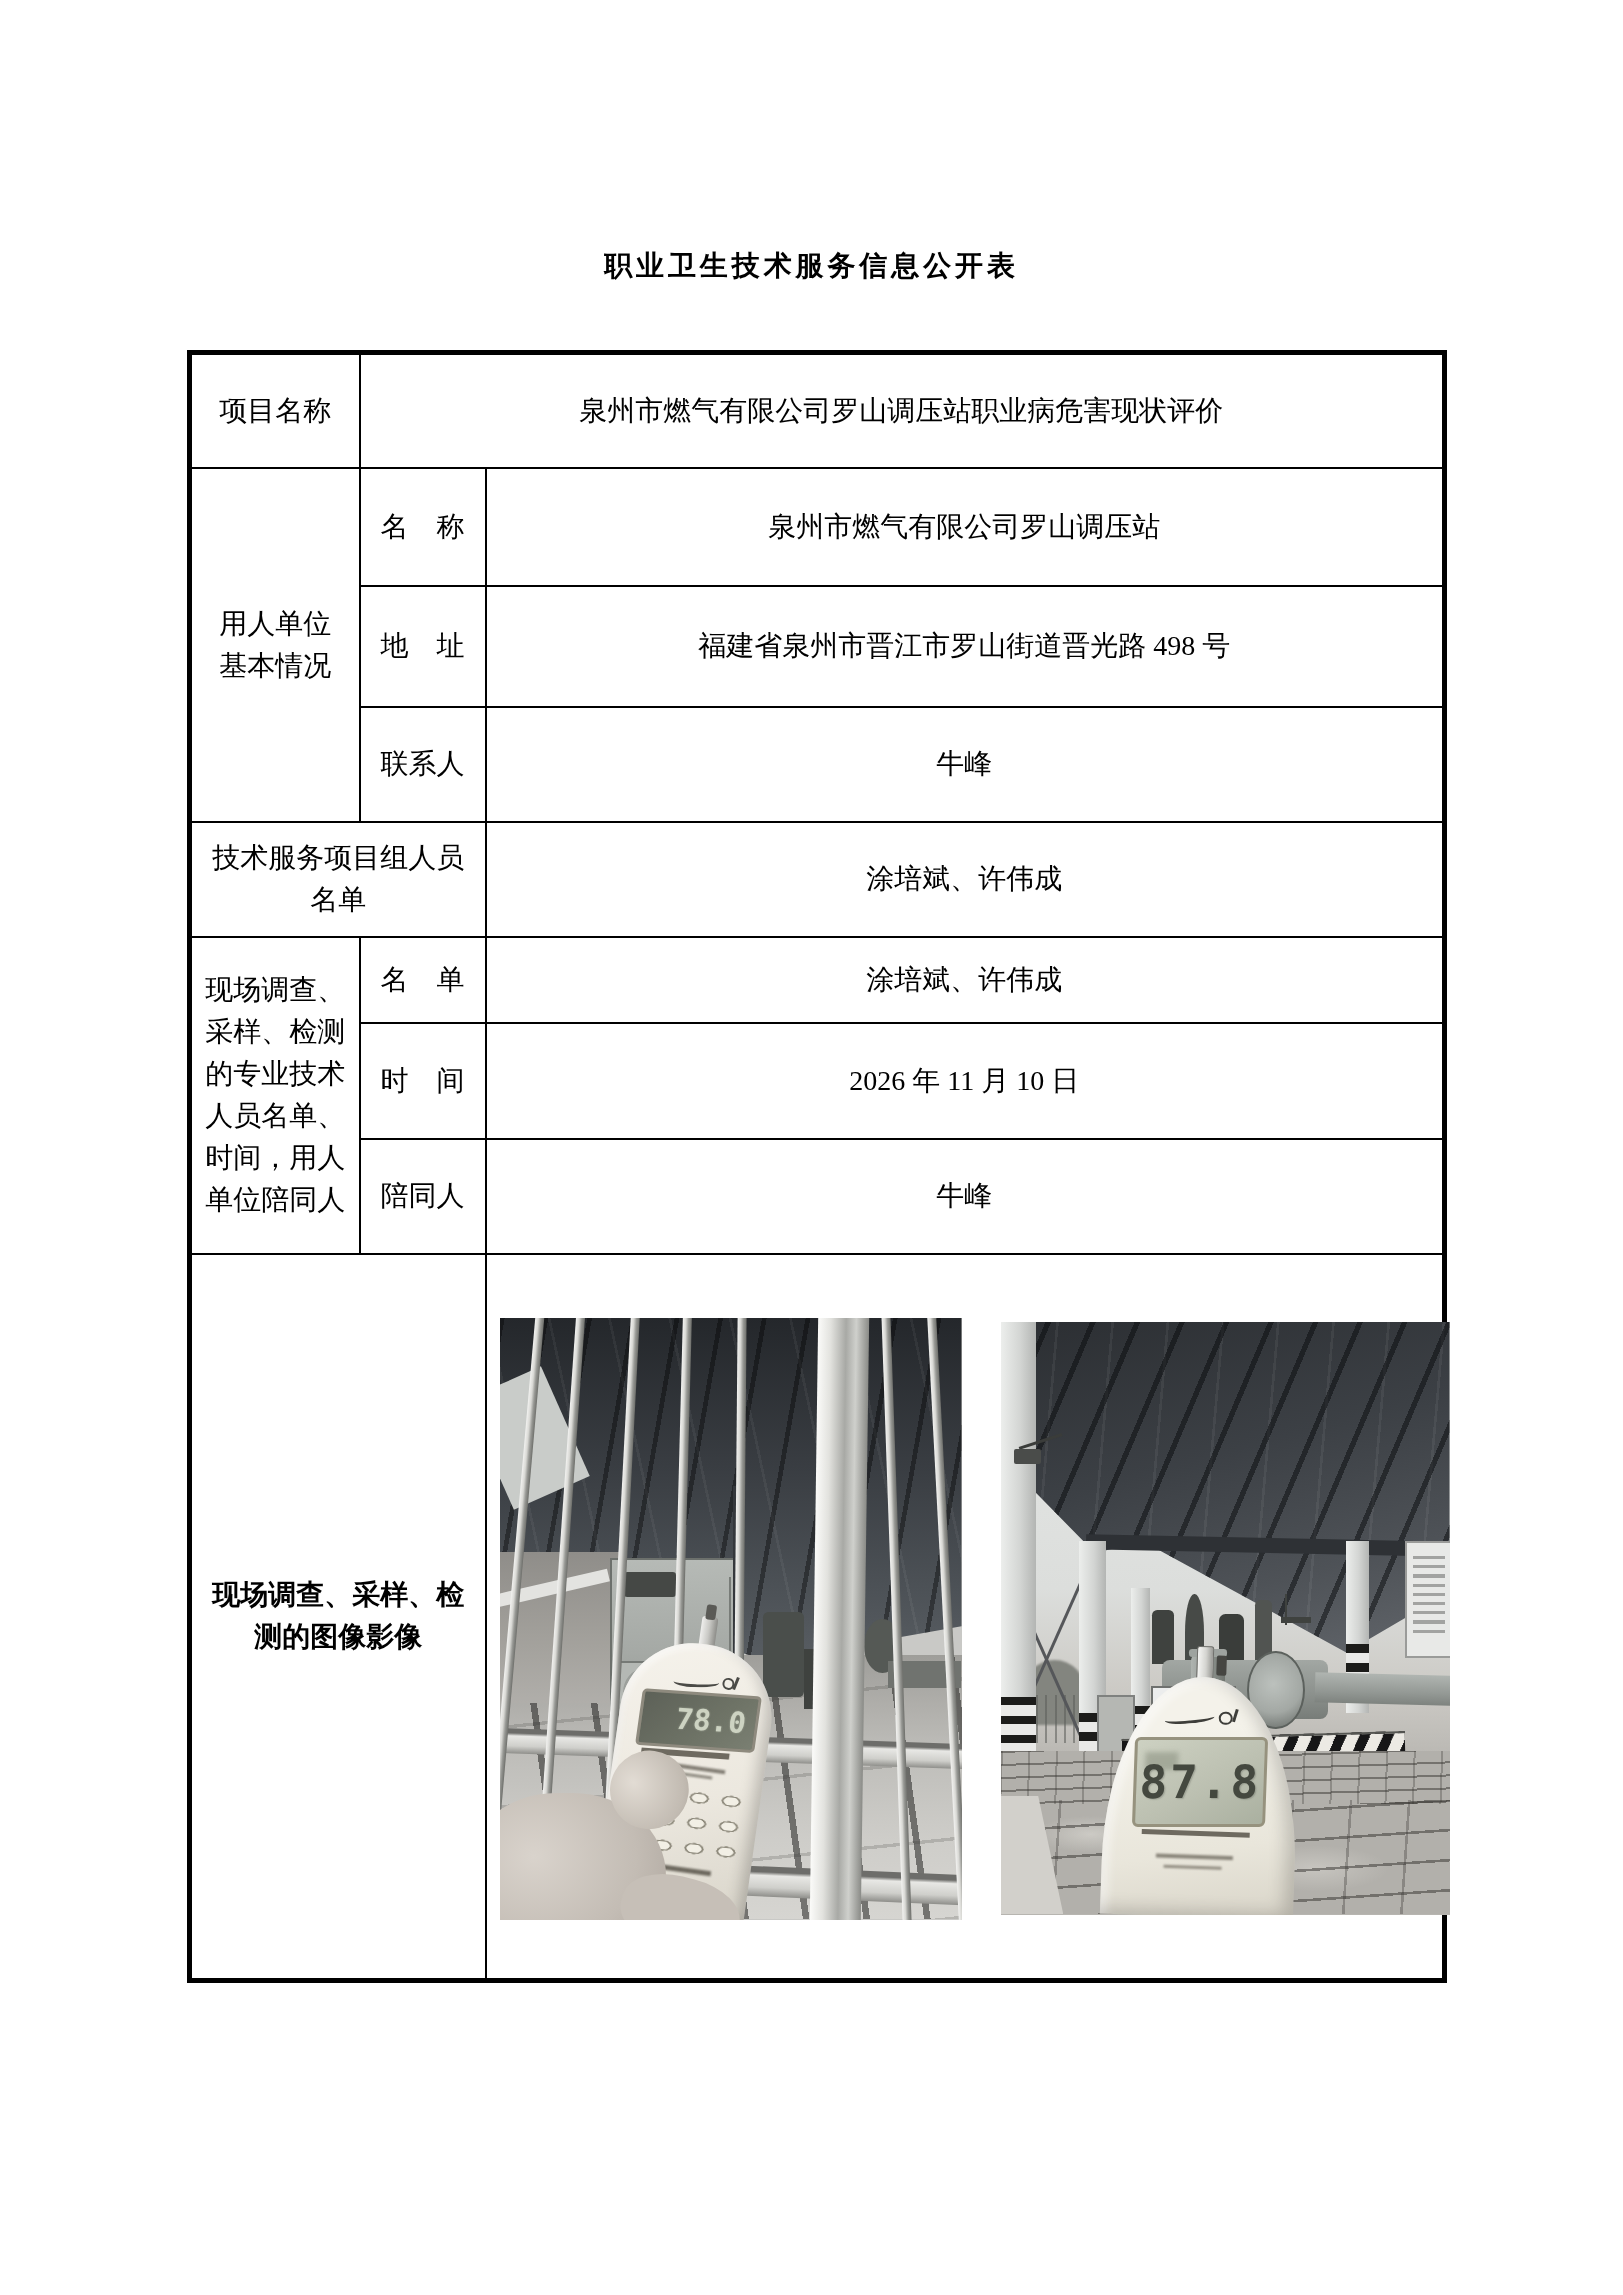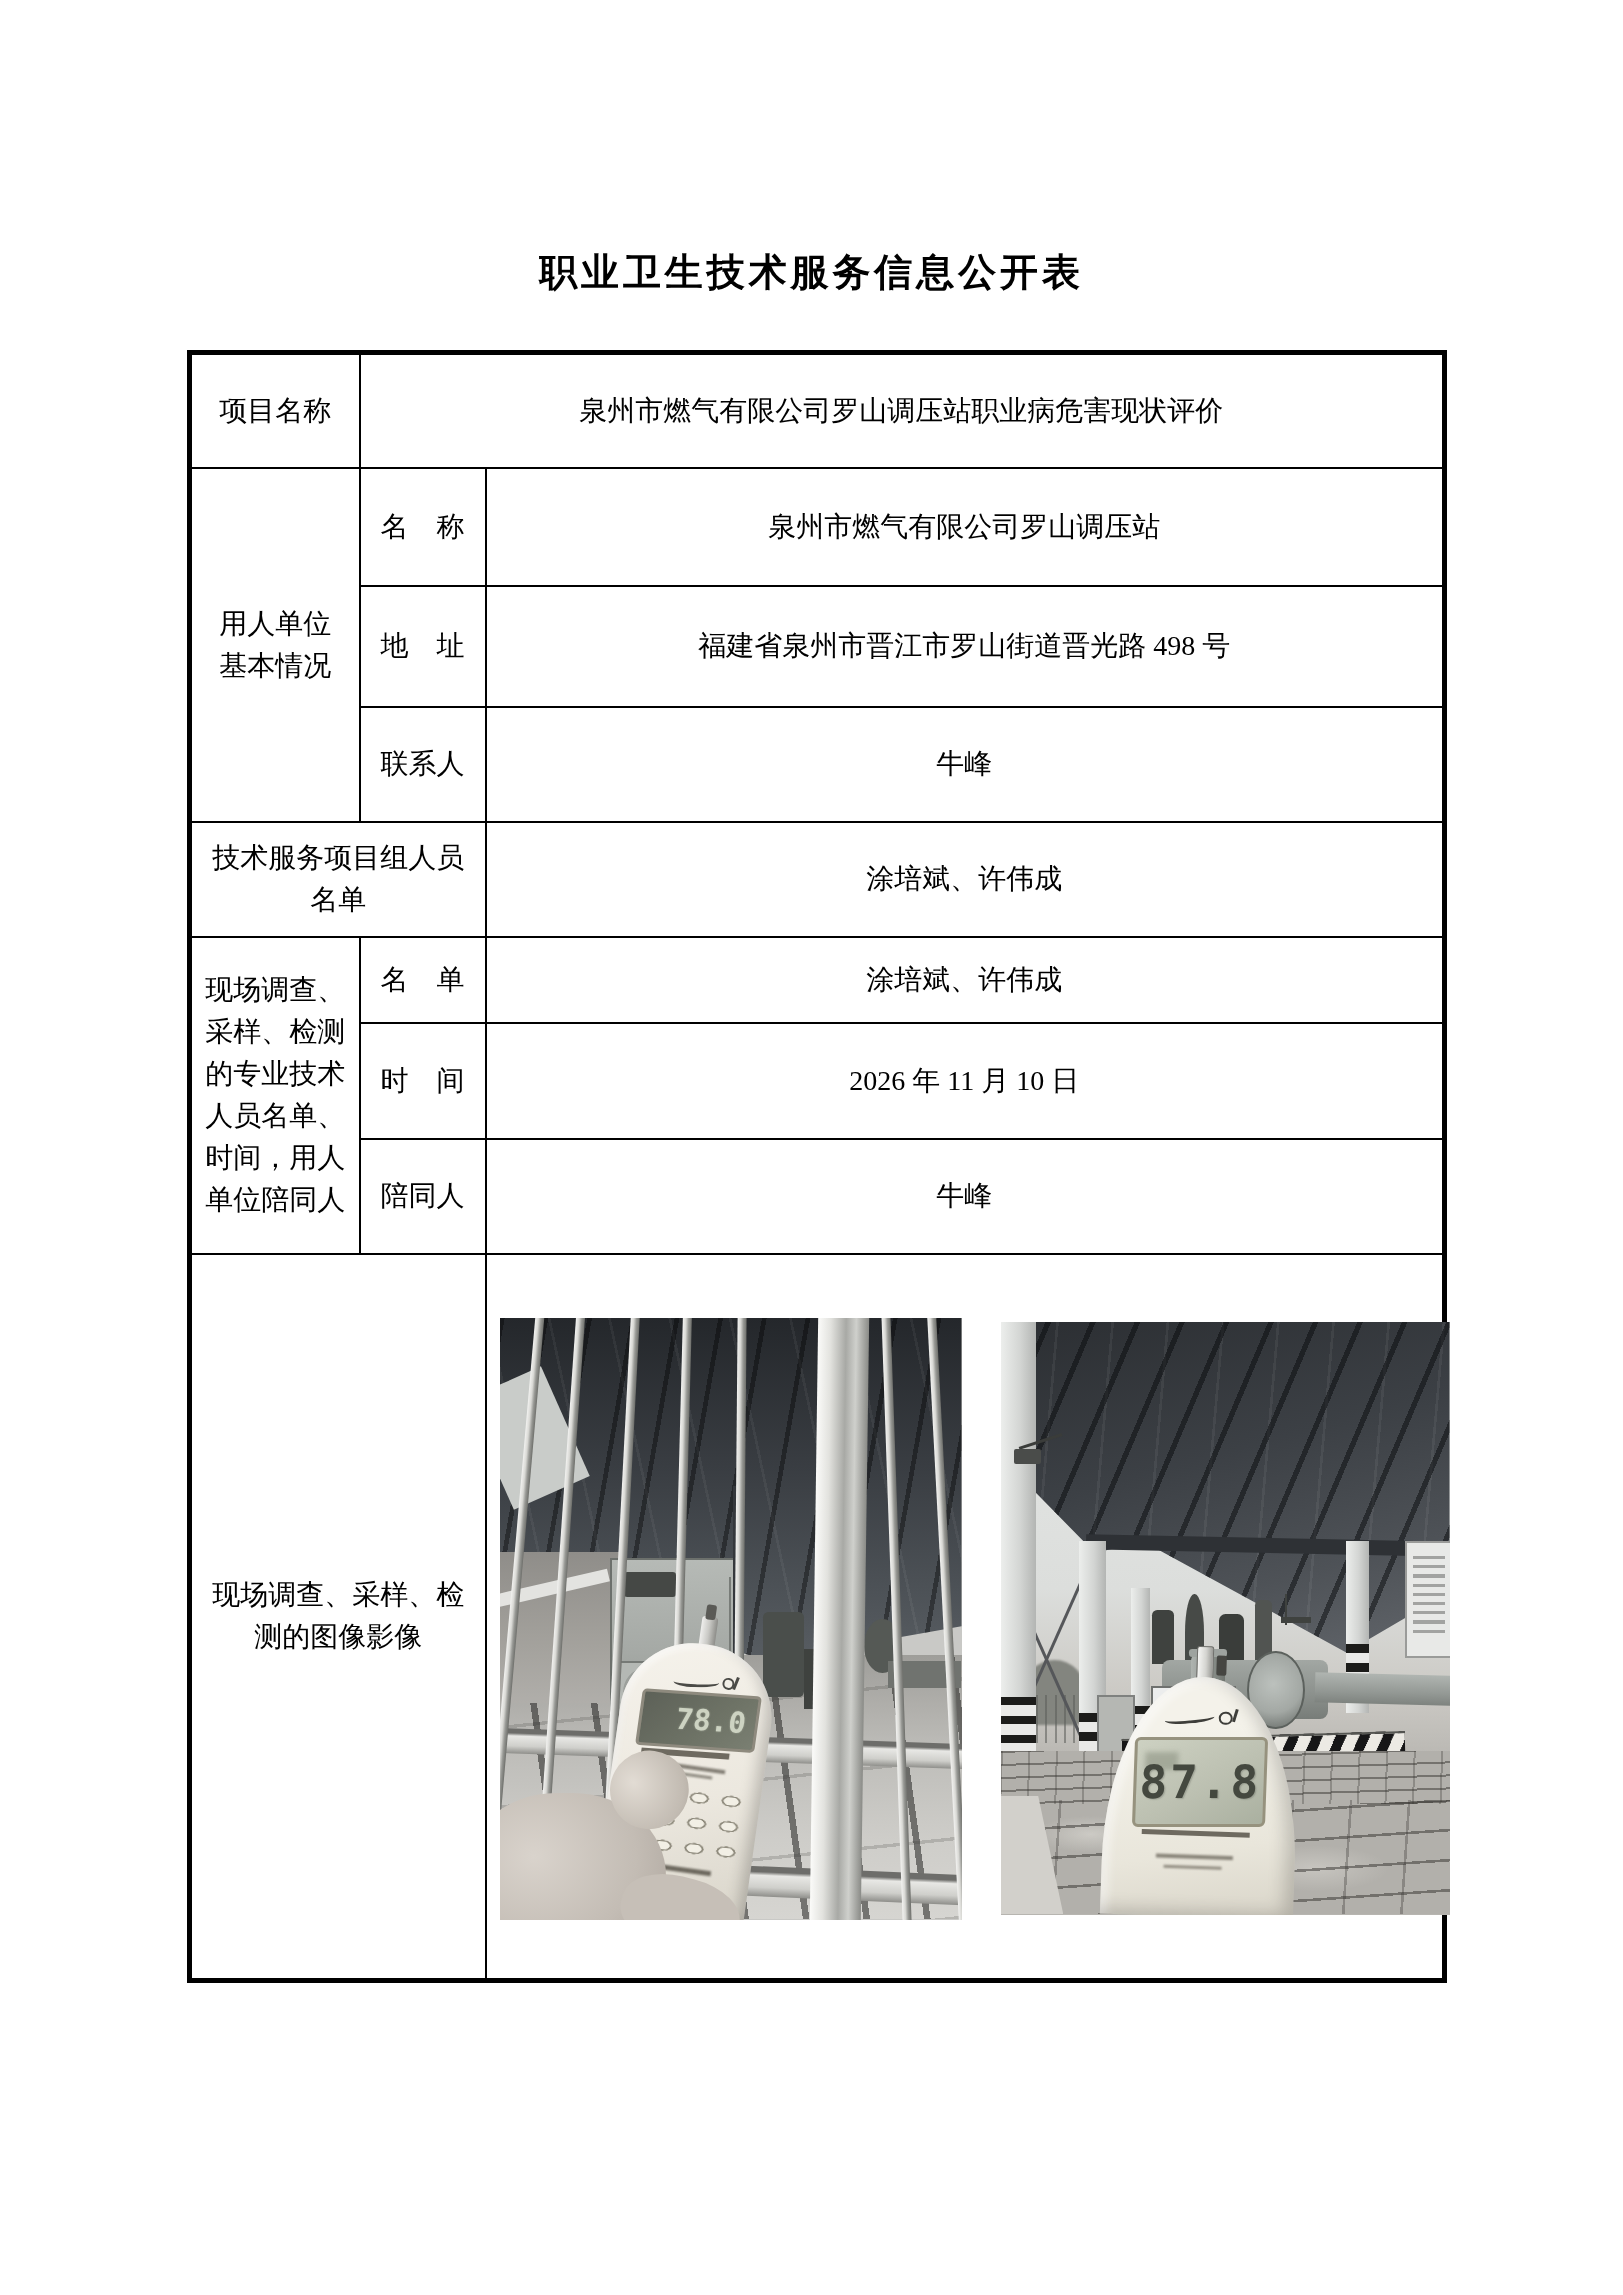--- a/index.html
+++ b/index.html
@@ -1,29 +1,29 @@
 <!DOCTYPE html>
 <html style="font-size:10.5px"><head>
 <meta charset="utf-8">
 <style>
   html,body{margin:0;padding:0;background:#888;}
   .page{position:relative;width:1623px;height:2295px;background:#ffffff;overflow:hidden;
         font-family:"Liberation Serif","DejaVu Serif",serif;color:#000;}
   
   .doc-title{position:absolute;top:247px;left:0;width:100%;text-align:center;
-             font-size:38px;font-weight:bold;letter-spacing:3.9px;}
+             font-size:28px;font-weight:bold;letter-spacing:3.9px;}
   
   table.doc{position:absolute;left:187px;top:350px;width:1255px;
             border-collapse:collapse;table-layout:fixed;}
   table.doc{border:5.2px solid #000;}
   table.doc td{border:2px solid #000;padding:0;text-align:center;vertical-align:middle;
                font-size:28px;line-height:1.5;}
   td.bb-thick{border-bottom-width:4.6px;}
   .ml{white-space:pre-line;line-height:58px;}
-  .ml2{white-space:pre-line;line-height:59px;}
+  .ml2{white-space:pre-line;line-height:59px;font-weight:bold;}
   
   td.photos-cell{position:relative;vertical-align:top;}
   .photo{position:absolute;overflow:hidden;background:#c9c9c6;}
   .photo *{position:absolute;}
   .photo-left{left:13px;top:63px;width:462px;height:602px;}
   .photo-right{left:514px;top:67px;width:449px;height:593px;}
   
   .lp-wall{left:0;top:39%;width:27%;height:25%;
            background:linear-gradient(180deg,#8f8d89,#a3a19c 60%,#b0aeaa);}
   .lp-wallrail{left:-2%;top:44%;width:26%;height:2.2%;background:#e3e3e0;transform:rotate(-13deg);}

